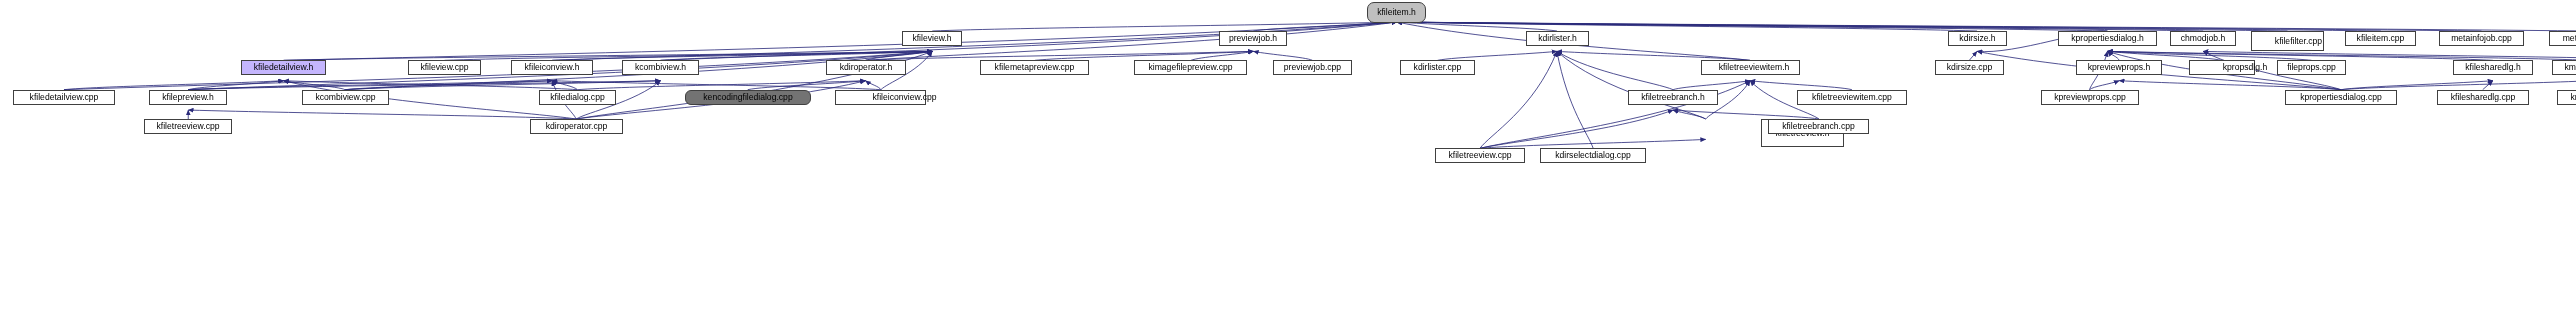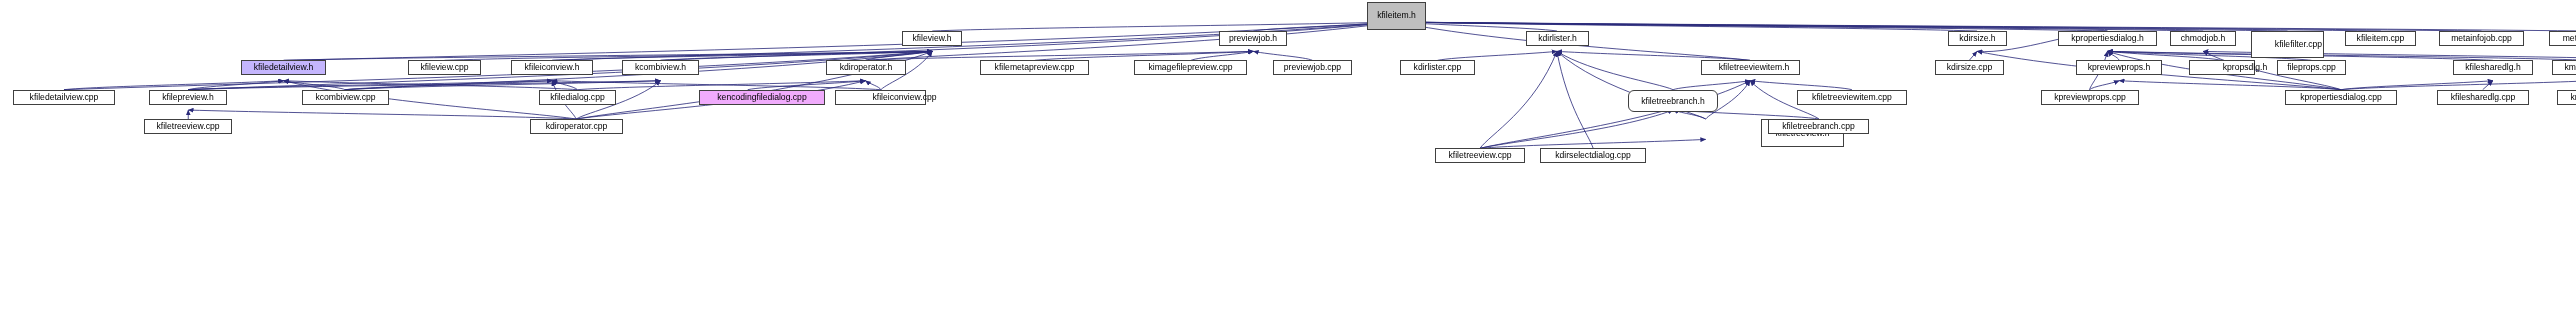--- a/index.html
+++ b/index.html
@@ -130,42 +130,42 @@
       <path d="M2564,110 C2566.713192307692,101.52 2579.4,89.47999999999999 2586,63" fill="none" stroke="#2a2a7a" stroke-width="1" marker-end="url(#arrowhead)"></path>
       <path d="M3301,74 C3190.942223557692,69.84 2882.75,67.16 2703.5,63" fill="none" stroke="#2a2a7a" stroke-width="1" marker-end="url(#arrowhead)"></path>
       <path d="M2872.5,110 C2849.030125,101.52 2754.2,89.47999999999999 2703.5,63" fill="none" stroke="#2a2a7a" stroke-width="1" marker-end="url(#arrowhead)"></path>
       <path d="M2564,110 C2568.557411057692,105.84 2589.55,103.16 2600.5,99" fill="none" stroke="#2a2a7a" stroke-width="1" marker-end="url(#arrowhead)"></path>
       <path d="M2872.5,110 C2831.762769230769,105.84 2682.1,103.16 2600.5,99" fill="none" stroke="#2a2a7a" stroke-width="1" marker-end="url(#arrowhead)"></path>
       <path d="M3046.5,110 L3059,99" fill="none" stroke="#2a2a7a" stroke-width="1" marker-end="url(#arrowhead)"></path>
       <path d="M2872.5,110 C2898.745391826923,105.84 3003.05,103.16 3059,99" fill="none" stroke="#2a2a7a" stroke-width="1" marker-end="url(#arrowhead)"></path>
       <path d="M3192,110 L3179.5,99" fill="none" stroke="#2a2a7a" stroke-width="1" marker-end="url(#arrowhead)"></path>
       <path d="M2872.5,110 C2919.6156442307692,105.84 3087.4,103.16 3179.5,99" fill="none" stroke="#2a2a7a" stroke-width="1" marker-end="url(#arrowhead)"></path>
     </svg>
-<div class="node root" style="left: 1367px; top: 1.6px; width: 59px; height: 28px; border-color: rgb(64, 64, 64); background: rgb(191, 191, 191); color: rgb(0, 0, 0);">
+<div class="node root" style="left: 1367px; top: 1.6px; width: 59px; height: 21px; border-color: rgb(64, 64, 64); background: rgb(191, 191, 191); color: rgb(0, 0, 0); border-radius: 7px;">
       <span class="node-label">kfileitem.h</span>
     </div>
     <div class="node" style="left: 902px; top: 31px; width: 60px; height: 14.7px; border-color: rgb(64, 64, 64); background: rgb(255, 255, 255); color: rgb(0, 0, 0);">
       <span class="node-label">kfileview.h</span>
     </div>
     <div class="node" style="left: 1219px; top: 31px; width: 68px; height: 14.7px; border-color: rgb(64, 64, 64); background: rgb(255, 255, 255); color: rgb(0, 0, 0);">
       <span class="node-label">previewjob.h</span>
     </div>
     <div class="node" style="left: 1526px; top: 31px; width: 63px; height: 14.7px; border-color: rgb(64, 64, 64); background: rgb(255, 255, 255); color: rgb(0, 0, 0);">
       <span class="node-label">kdirlister.h</span>
     </div>
     <div class="node" style="left: 1948px; top: 31px; width: 59px; height: 14.7px; border-color: rgb(64, 64, 64); background: rgb(255, 255, 255); color: rgb(0, 0, 0);">
       <span class="node-label">kdirsize.h</span>
     </div>
     <div class="node" style="left: 2058px; top: 31px; width: 99px; height: 14.7px; border-color: rgb(64, 64, 64); background: rgb(255, 255, 255); color: rgb(0, 0, 0);">
       <span class="node-label">kpropertiesdialog.h</span>
     </div>
     <div class="node" style="left: 2170px; top: 31px; width: 66px; height: 14.7px; border-color: rgb(64, 64, 64); background: rgb(255, 255, 255); color: rgb(0, 0, 0);">
       <span class="node-label">chmodjob.h</span>
     </div>
-    <div class="node" style="left: 2251px; top: 31px; width: 73px; height: 27px; border-color: rgb(64, 64, 64); background: rgb(255, 255, 255); color: rgb(0, 0, 0); padding-left: 22px;">
+    <div class="node" style="left: 2251px; top: 31px; width: 73px; height: 20px; border-color: rgb(64, 64, 64); background: rgb(255, 255, 255); color: rgb(0, 0, 0); padding-left: 22px;">
       <span class="node-label">kfilefilter.cpp</span>
     </div>
     <div class="node" style="left: 2345px; top: 31px; width: 71px; height: 14.7px; border-color: rgb(64, 64, 64); background: rgb(255, 255, 255); color: rgb(0, 0, 0);">
       <span class="node-label">kfileitem.cpp</span>
     </div>
     <div class="node" style="left: 2439px; top: 31px; width: 85px; height: 14.7px; border-color: rgb(64, 64, 64); background: rgb(255, 255, 255); color: rgb(0, 0, 0);">
       <span class="node-label">metainfojob.cpp</span>
     </div>
     <div class="node" style="left: 2549px; top: 31px; width: 79px; height: 14.7px; border-color: rgb(64, 64, 64); background: rgb(255, 255, 255); color: rgb(0, 0, 0);">
       <span class="node-label">metainfojob.h</span>
@@ -223,27 +223,27 @@
     </div>
     <div class="node" style="left: 149px; top: 90px; width: 78px; height: 14.7px; border-color: rgb(64, 64, 64); background: rgb(255, 255, 255); color: rgb(0, 0, 0);">
       <span class="node-label">kfilepreview.h</span>
     </div>
     <div class="node" style="left: 302px; top: 90px; width: 87px; height: 14.7px; border-color: rgb(64, 64, 64); background: rgb(255, 255, 255); color: rgb(0, 0, 0);">
       <span class="node-label">kcombiview.cpp</span>
     </div>
     <div class="node" style="left: 539px; top: 90px; width: 77px; height: 14.7px; border-color: rgb(64, 64, 64); background: rgb(255, 255, 255); color: rgb(0, 0, 0);">
       <span class="node-label">kfiledialog.cpp</span>
     </div>
-    <div class="node" style="left: 699px; top: 90px; width: 126px; height: 14.7px; border-color: rgb(64, 64, 64); background: #f0abfc; color: rgb(0, 0, 0);">
+    <div class="node" style="left: 685px; top: 90px; width: 126px; height: 14.7px; border-color: rgb(64, 64, 64); background: #737373; color: rgb(0, 0, 0); border-radius: 6px;">
       <span class="node-label">kencodingfiledialog.cpp</span>
     </div>
     <div class="node" style="left: 835px; top: 90px; width: 91px; height: 14.7px; border-color: rgb(64, 64, 64); background: rgb(255, 255, 255); color: rgb(0, 0, 0); padding-left: 48px;">
       <span class="node-label">kfileiconview.cpp</span>
     </div>
-    <div class="node" style="left: 1628px; top: 90px; width: 90px; height: 22px; border-color: rgb(64, 64, 64); background: rgb(255, 255, 255); color: rgb(0, 0, 0); border-radius: 6px;">
+    <div class="node" style="left: 1628px; top: 90px; width: 90px; height: 15px; border-color: rgb(64, 64, 64); background: rgb(255, 255, 255); color: rgb(0, 0, 0);">
       <span class="node-label">kfiletreebranch.h</span>
     </div>
     <div class="node" style="left: 1797px; top: 90px; width: 110px; height: 14.7px; border-color: rgb(64, 64, 64); background: rgb(255, 255, 255); color: rgb(0, 0, 0);">
       <span class="node-label">kfiletreeviewitem.cpp</span>
     </div>
     <div class="node" style="left: 2041px; top: 90px; width: 98px; height: 14.7px; border-color: rgb(64, 64, 64); background: rgb(255, 255, 255); color: rgb(0, 0, 0);">
       <span class="node-label">kpreviewprops.cpp</span>
     </div>
     <div class="node" style="left: 2285px; top: 90px; width: 112px; height: 14.7px; border-color: rgb(64, 64, 64); background: rgb(255, 255, 255); color: rgb(0, 0, 0);">
       <span class="node-label">kpropertiesdialog.cpp</span>

